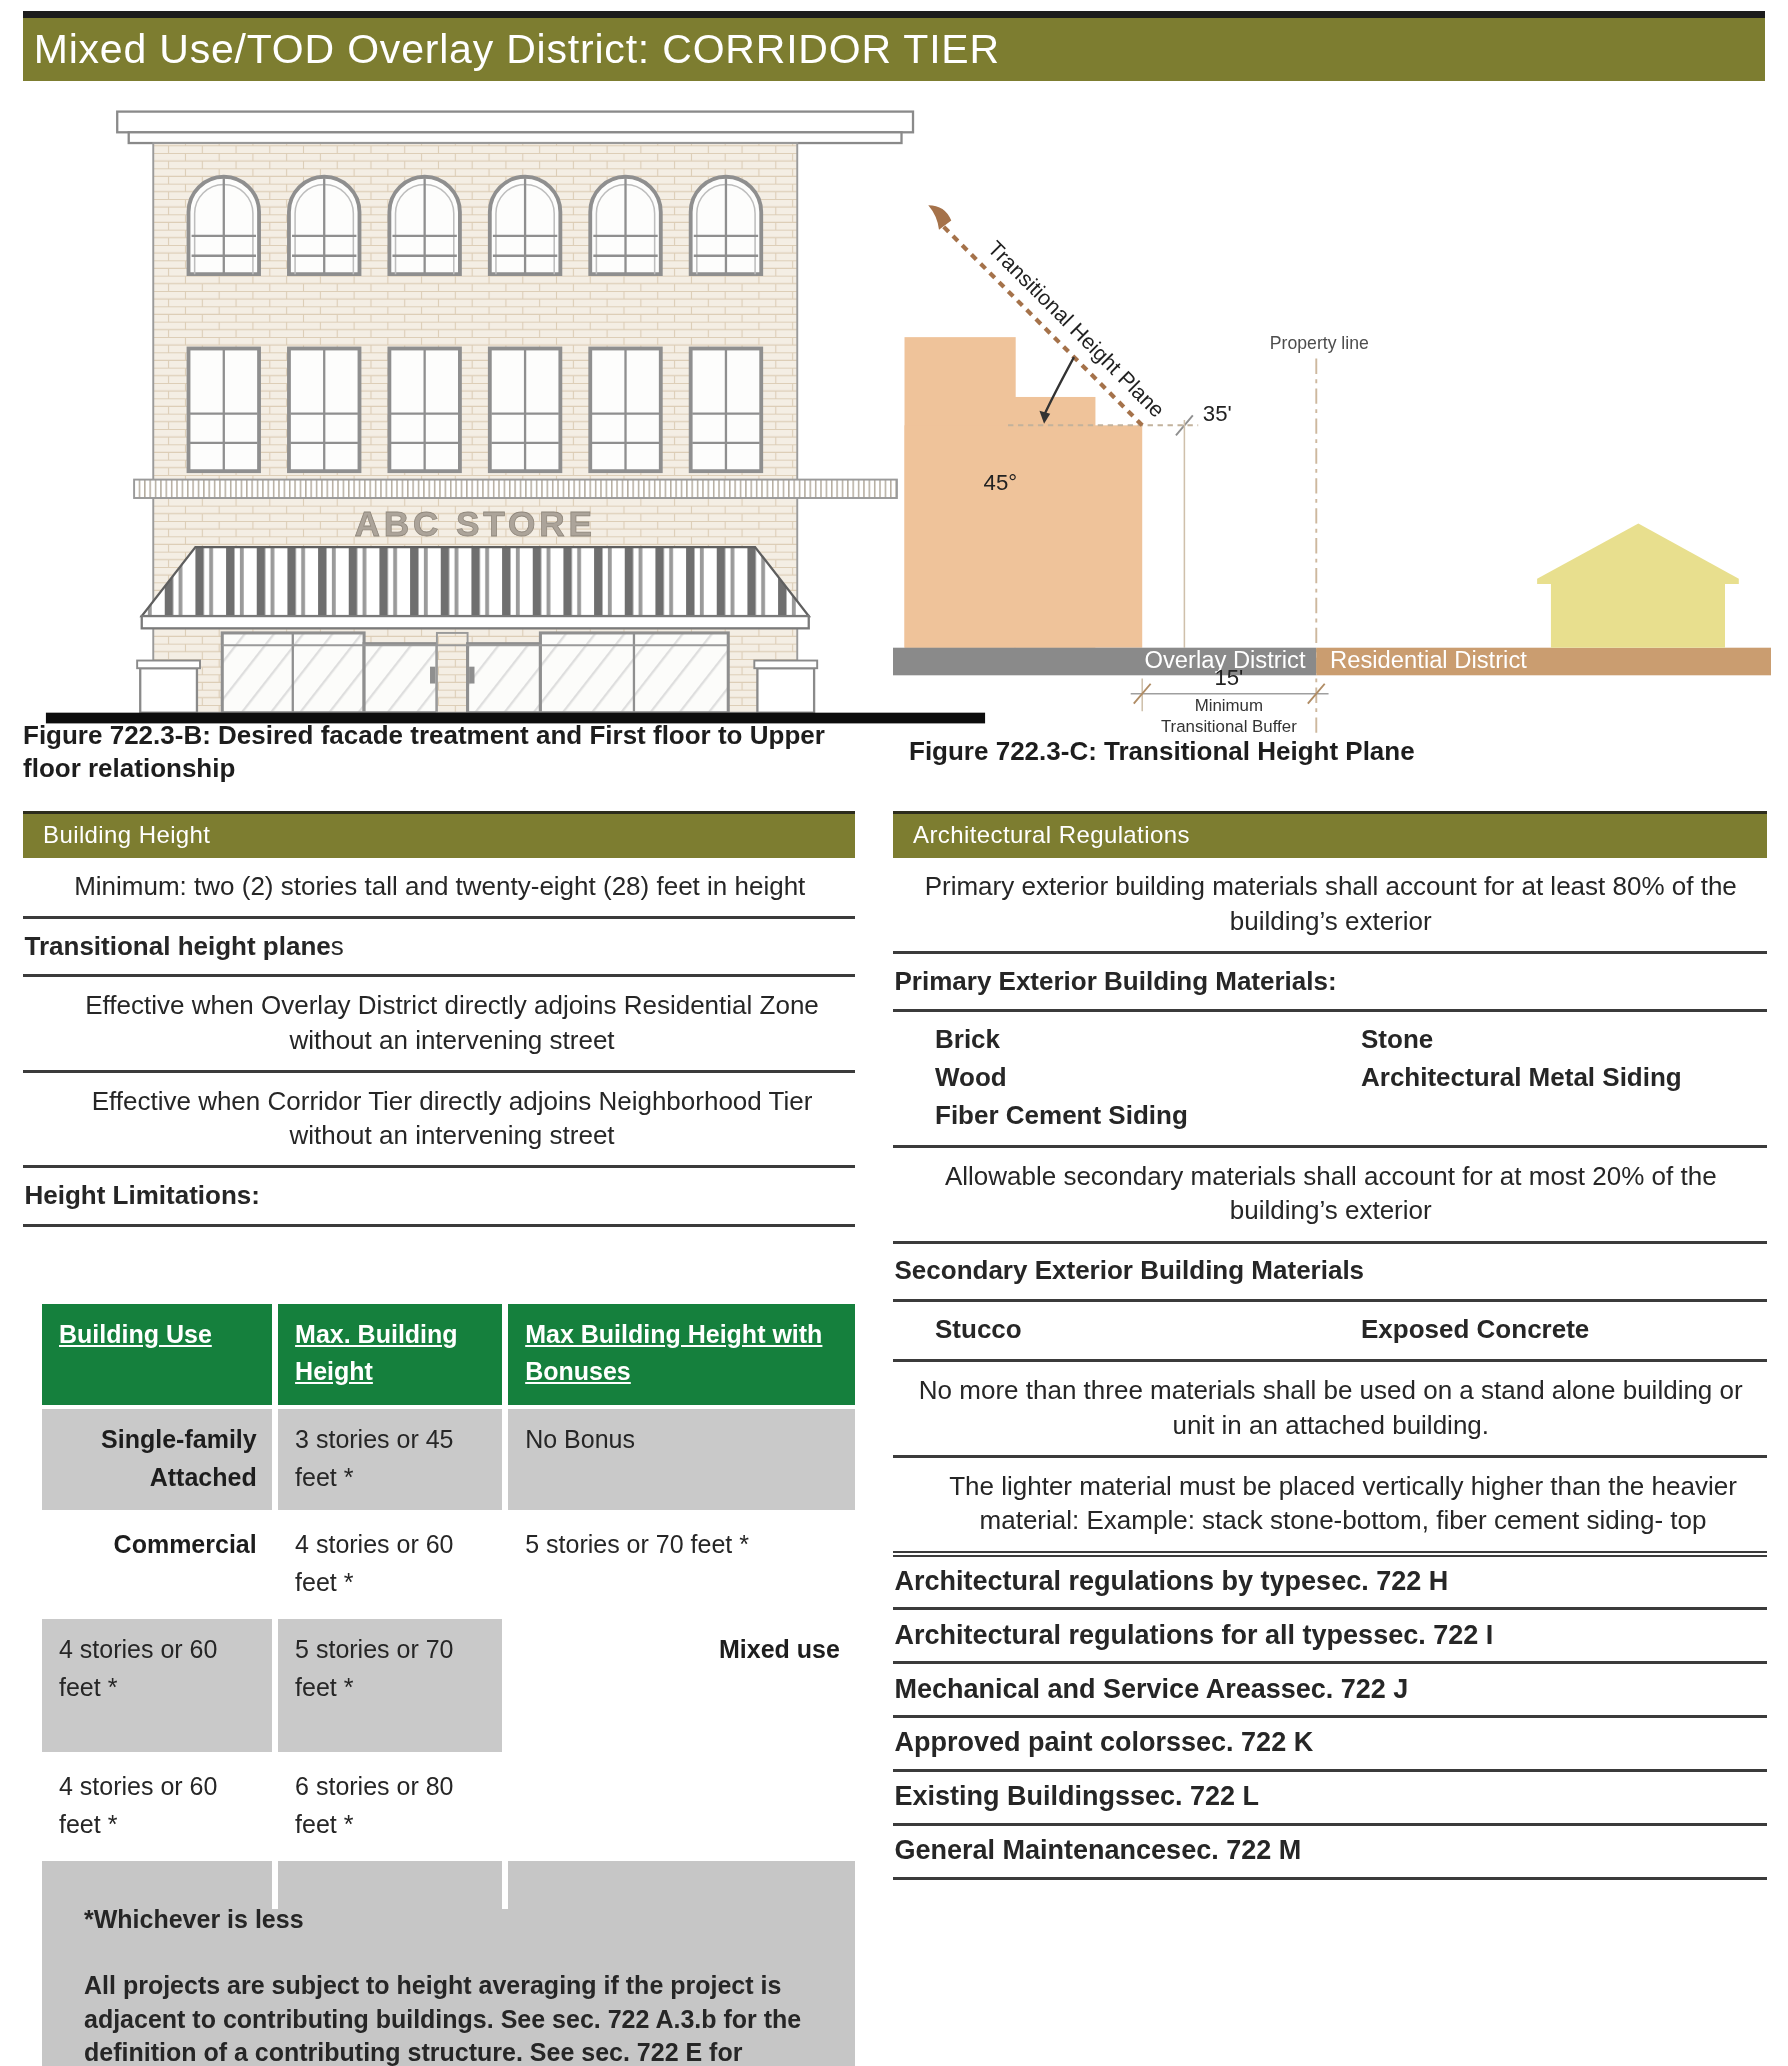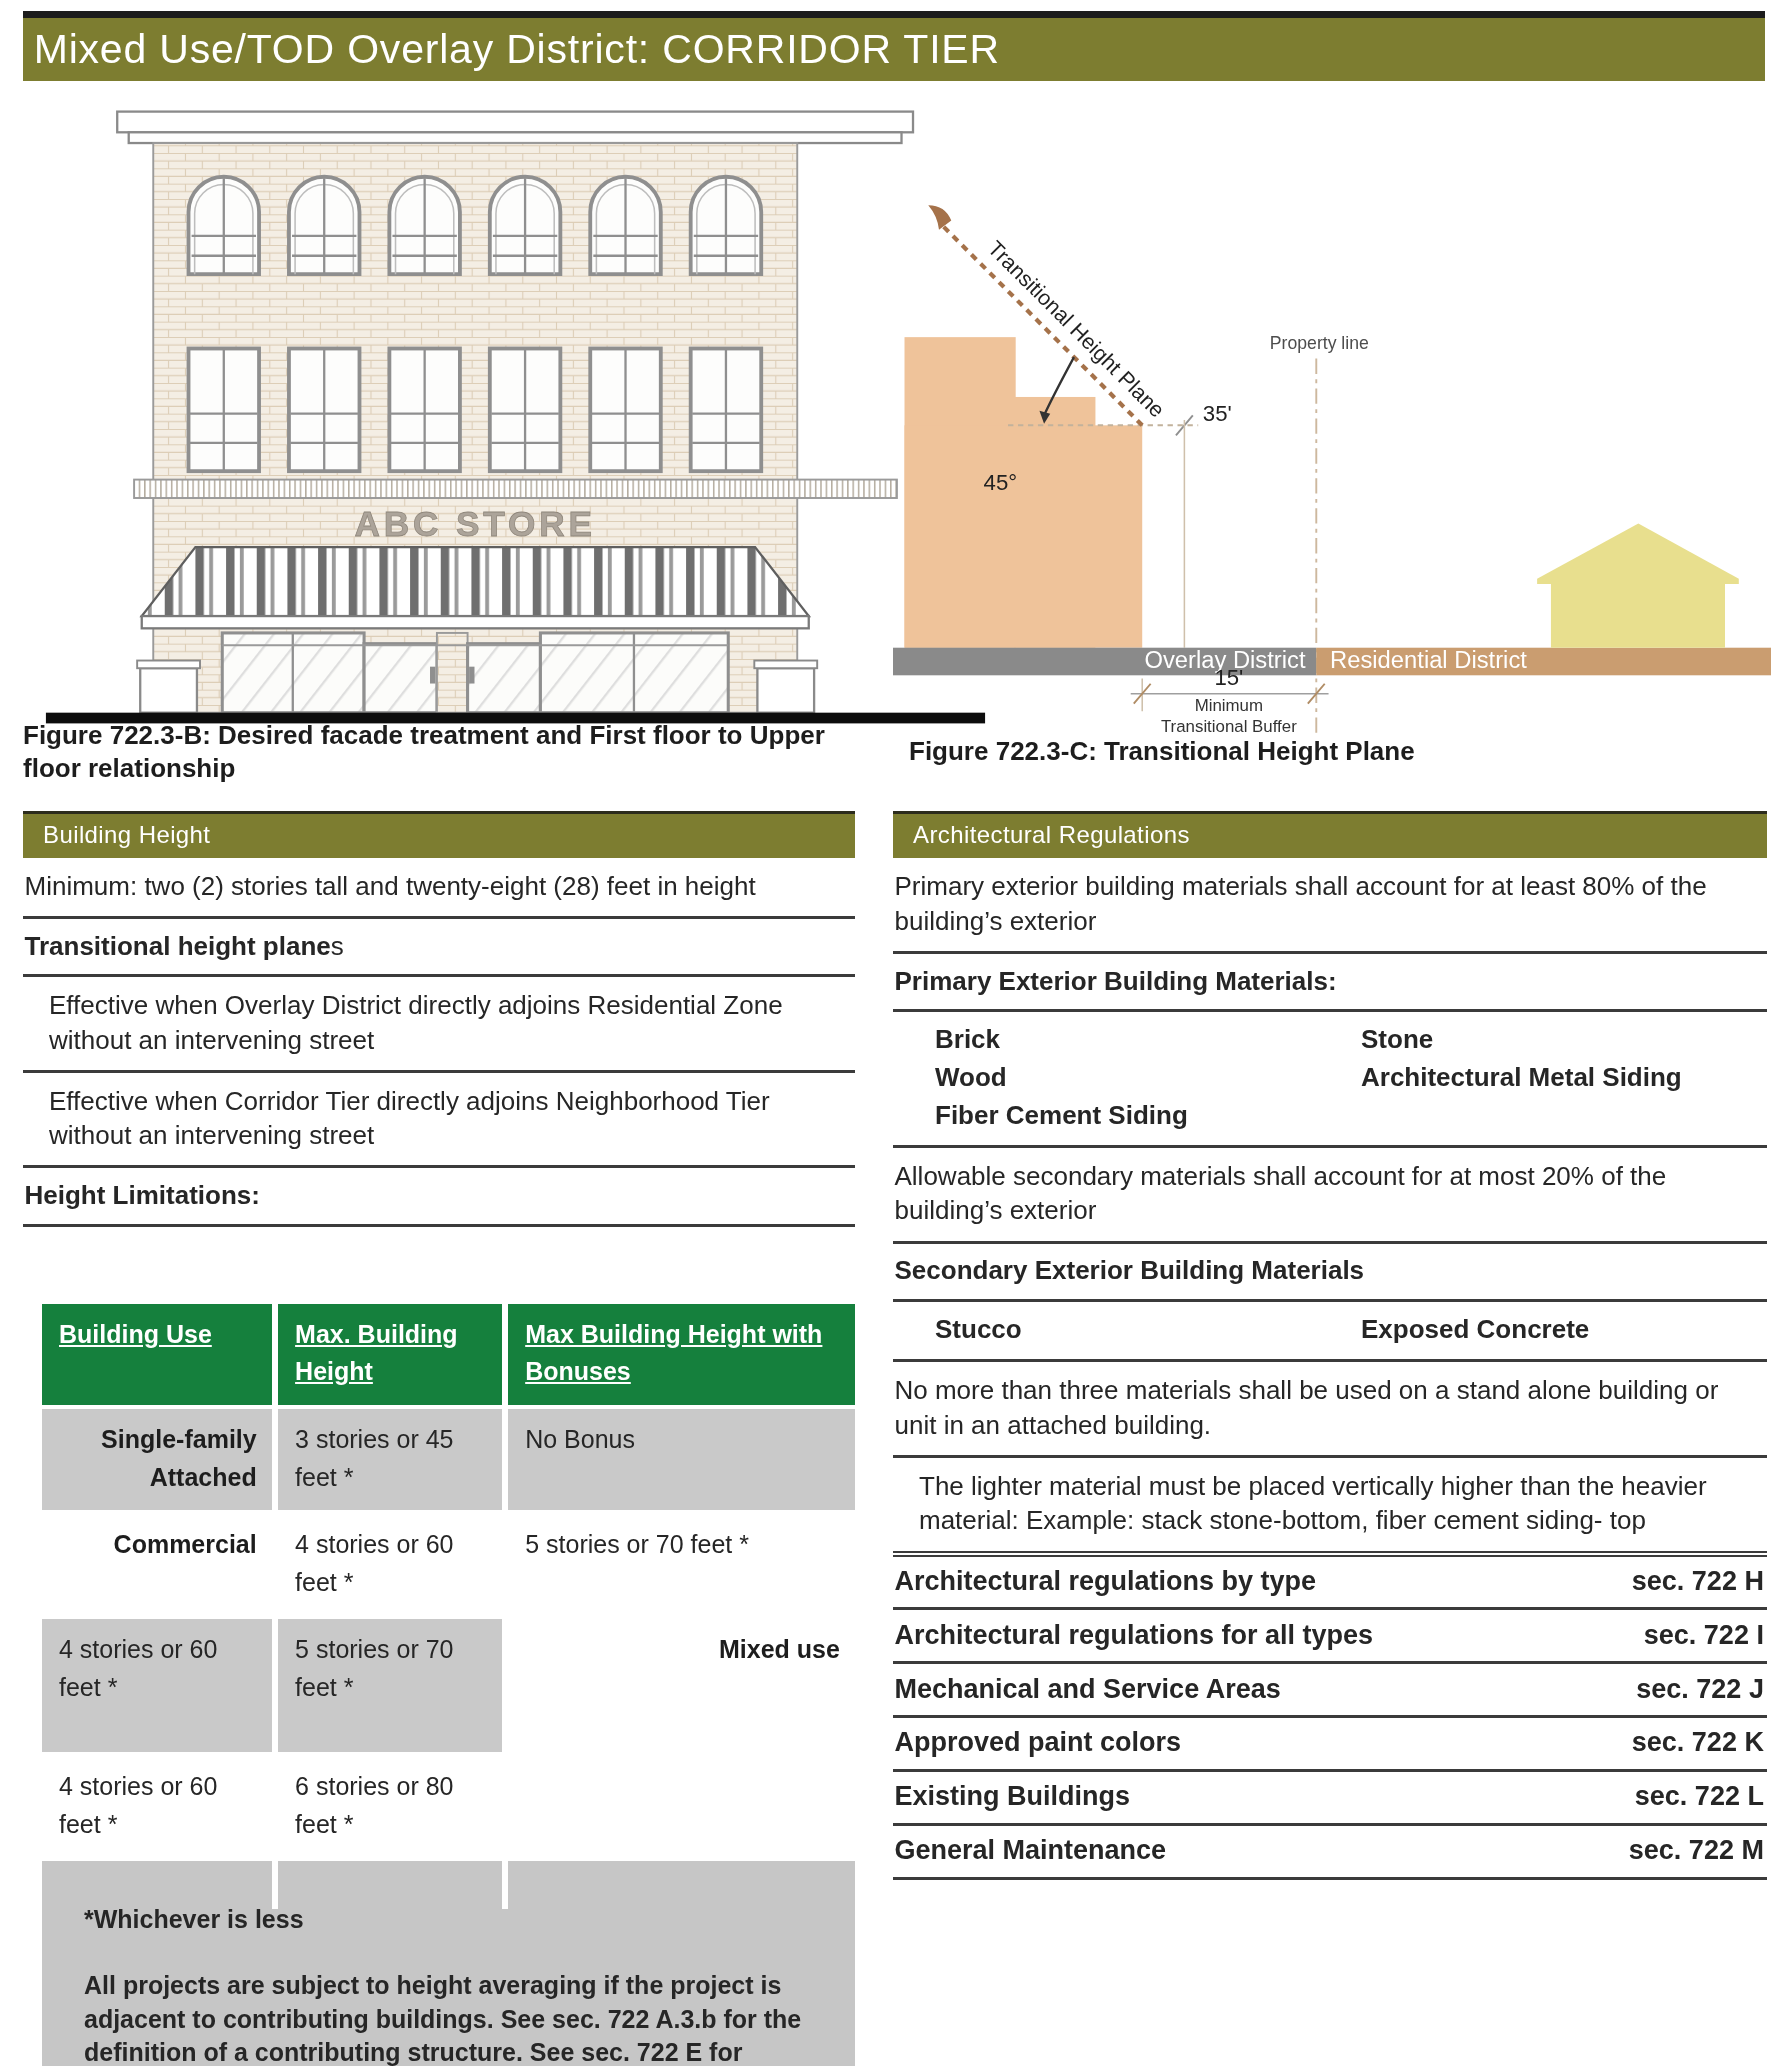--- a/index.html
+++ b/index.html
@@ -19,21 +19,21 @@
 
   
   .col{position:absolute;top:811px;}
   .col-left{left:23px;width:832px;}
   .col-right{left:893px;width:874px;}
 
   .band{background:#7d7d30;border-top:3.8px solid #2c2c1c;color:#fff;
         font-size:24px;font-weight:400;padding:7px 0 9.2px 20px;letter-spacing:0.4px;}
   .rule{border:none;border-top:3.1px solid #3b3b3b;margin:0;}
   .rule-double{border:none;border-top:6.1px double #3b3b3b;margin:0;}
-  .p{font-size:26px;line-height:1.34;margin:10.7px 0 12.3px 1.5px;}
+  .p{font-size:26px;line-height:1.34;margin:10.7px 0 12.3px 1.5px;text-align:center;}
   .p-bold{font-size:26px;font-weight:bold;line-height:1.3;margin:10.7px 0 10.7px 1.5px;}
   .indent{padding-left:24.5px;}
 
   
   .mat-grid{display:grid;grid-template-columns:426px 1fr;font-size:26px;line-height:1.45;
         margin:9.2px 0 10.7px 0;padding-left:42px;font-weight:bold;}
 
   
   .ht-table{display:grid;grid-template-columns:230px 224px 347px;column-gap:6.1px;row-gap:3.8px;
         width:813px;margin:77px 0 0 19px;}
@@ -45,21 +45,21 @@
 
   
   .notes{position:relative;width:813px;margin:3.8px 0 0 19px;background:#c6c6c6;
         padding:42px 27px 46px 42px;box-sizing:border-box;}
   .notes .np{font-size:25px;font-weight:bold;line-height:1.35;margin:0 0 32px 0;}
   .notes .np:last-child{margin-bottom:0;}
   .sliver{position:absolute;top:0;width:6.1px;height:48px;background:#ffffff;}
   .sliver-1{left:230px;} .sliver-2{left:460px;}
 
   
-  .sec-row{display:flex;justify-content:space-between;align-items:baseline;
+  .sec-row{display:flex;align-items:baseline;
         font-size:27px;font-weight:bold;padding:9.2px 3.1px 10.7px 1.5px;}
   .sec-row .sec-val{white-space:nowrap;}
 
   
   .fig-svg{position:absolute;}
   svg text{font-family:"Liberation Sans",sans-serif;}
 </style>
 </head>
 <body>
 

